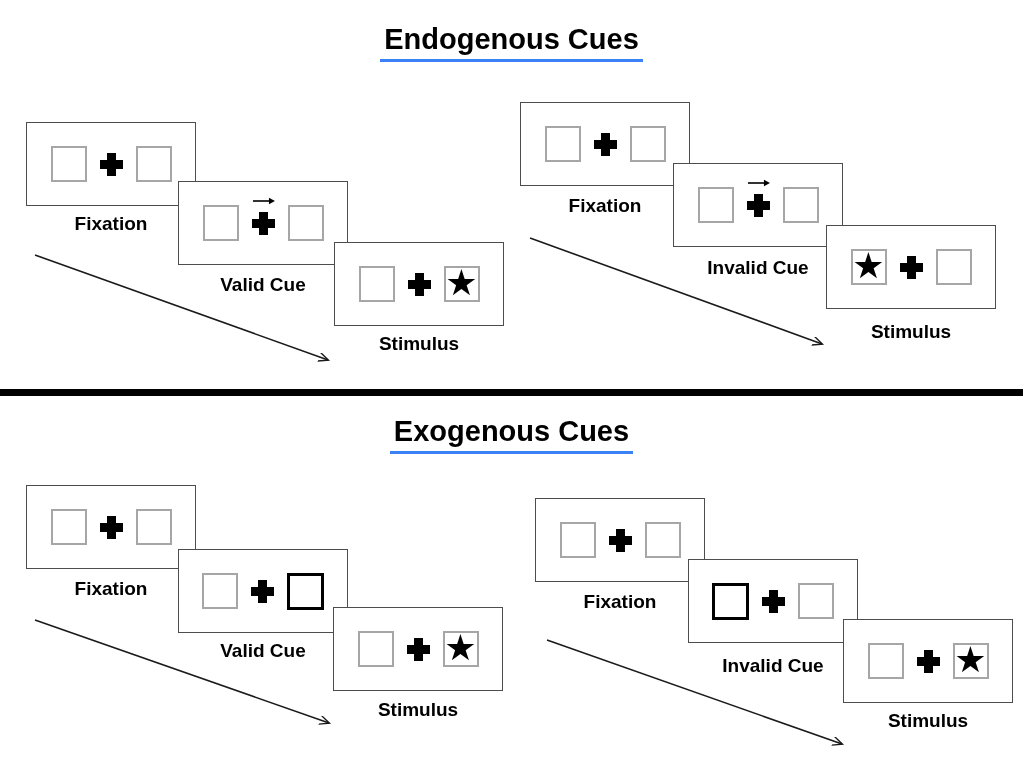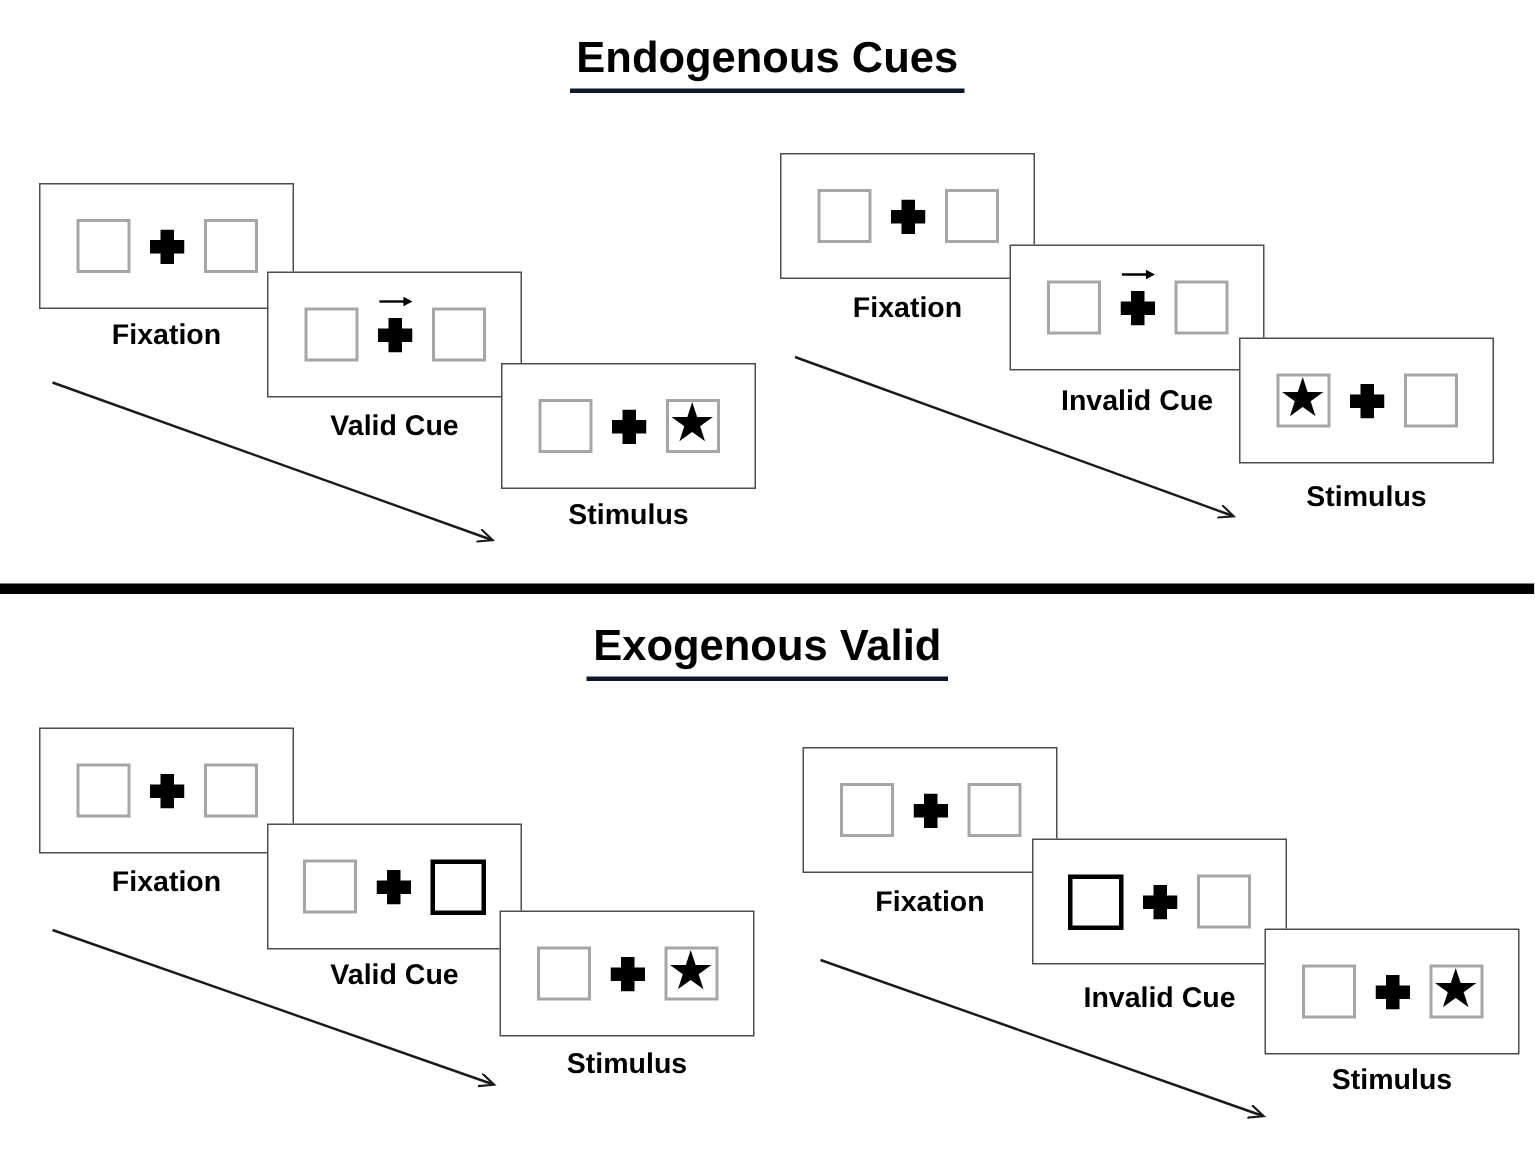--- a/index.html
+++ b/index.html
@@ -5,21 +5,21 @@
   html,body{margin:0;padding:0;background:#fff;}
   .canvas{
     position:relative;width:1023px;height:767px;background:#fff;overflow:hidden;
     font-family:"Liberation Sans", sans-serif;color:#000;
   }
   .title{
     position:absolute;left:0;right:0;text-align:center;
     font-size:29px;font-weight:bold;line-height:1.1;
   }
   .title .u{
-    display:inline-block;border-bottom:3px solid #0f172a;padding:0 4px 3px 4px;
+    display:inline-block;border-bottom:3px solid #3b82f6;padding:0 4px 3px 4px;
   }
   .divider{
     position:absolute;left:0;width:1023px;height:7px;background:#000;
   }
   .panel{
     position:absolute;width:170px;height:84px;background:#fff;
     border:1.5px solid #4d4d4d;box-sizing:border-box;
     display:flex;align-items:center;justify-content:center;gap:13px;
   }
   .box{
@@ -128,21 +128,21 @@
           <path d="M7 0h9v7h7v9h-7v7H7v-7H0V7h7z" fill="#000"></path>
         </svg>
     </div>
     <div class="box"></div>
   </div>
   <div class="plabel" style="left:826px;top:322px;">Stimulus</div>
 
   <div class="divider" style="top:389px;"></div>
 
   <div class="title" style="top:416px;">
-    <span class="u">Exogenous Valid</span>
+    <span class="u">Exogenous Cues</span>
   </div>
 
   <div class="panel" style="left:26px;top:485px;">
     <div class="box"></div>
     <div class="plus-stack">
       <svg class="plus-svg" width="23" height="23" viewBox="0 0 23 23">
           <path d="M7 0h9v7h7v9h-7v7H7v-7H0V7h7z" fill="#000"></path>
         </svg>
     </div>
     <div class="box"></div>

